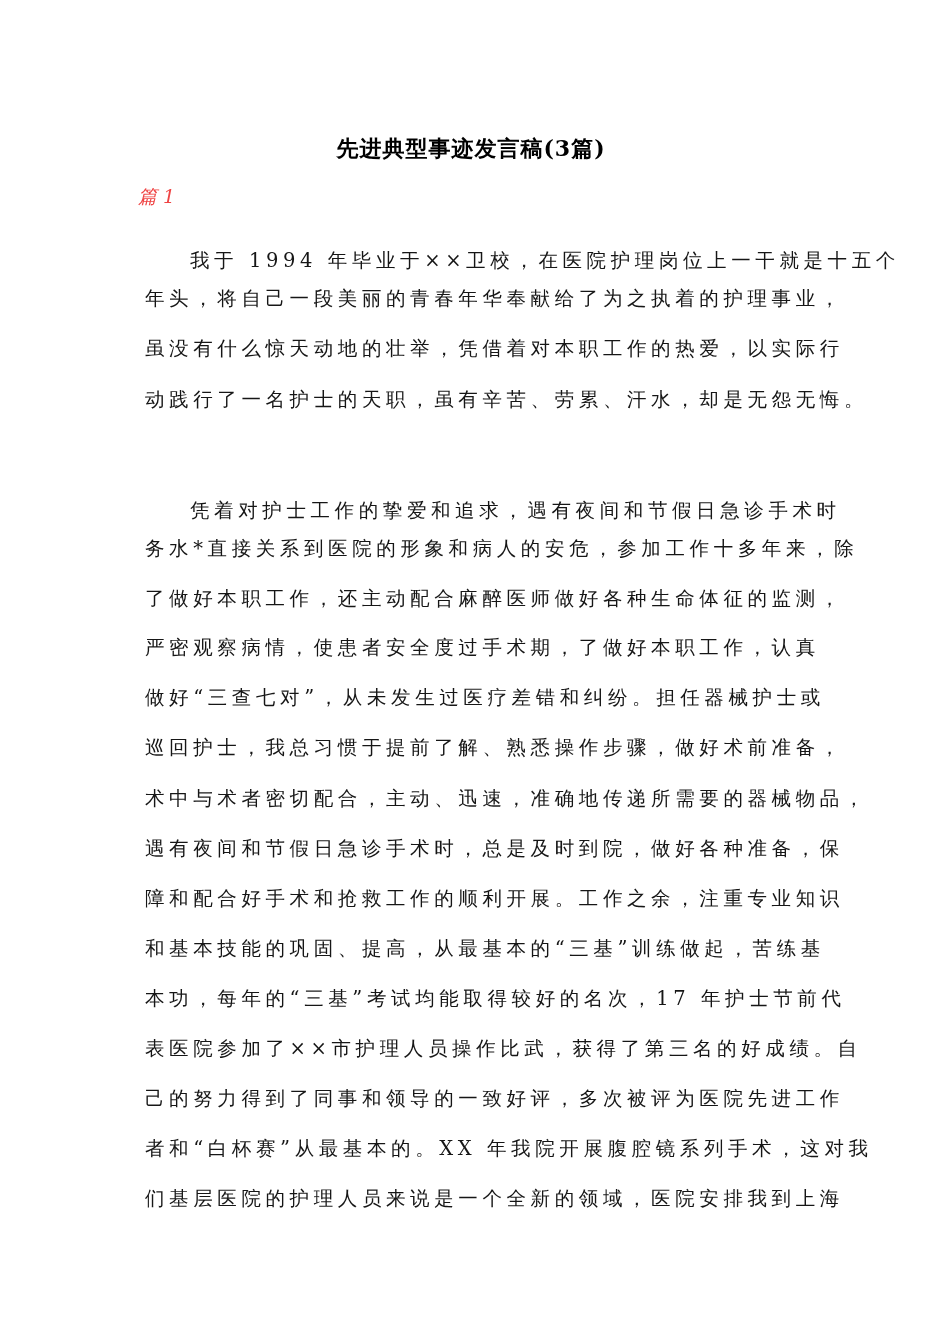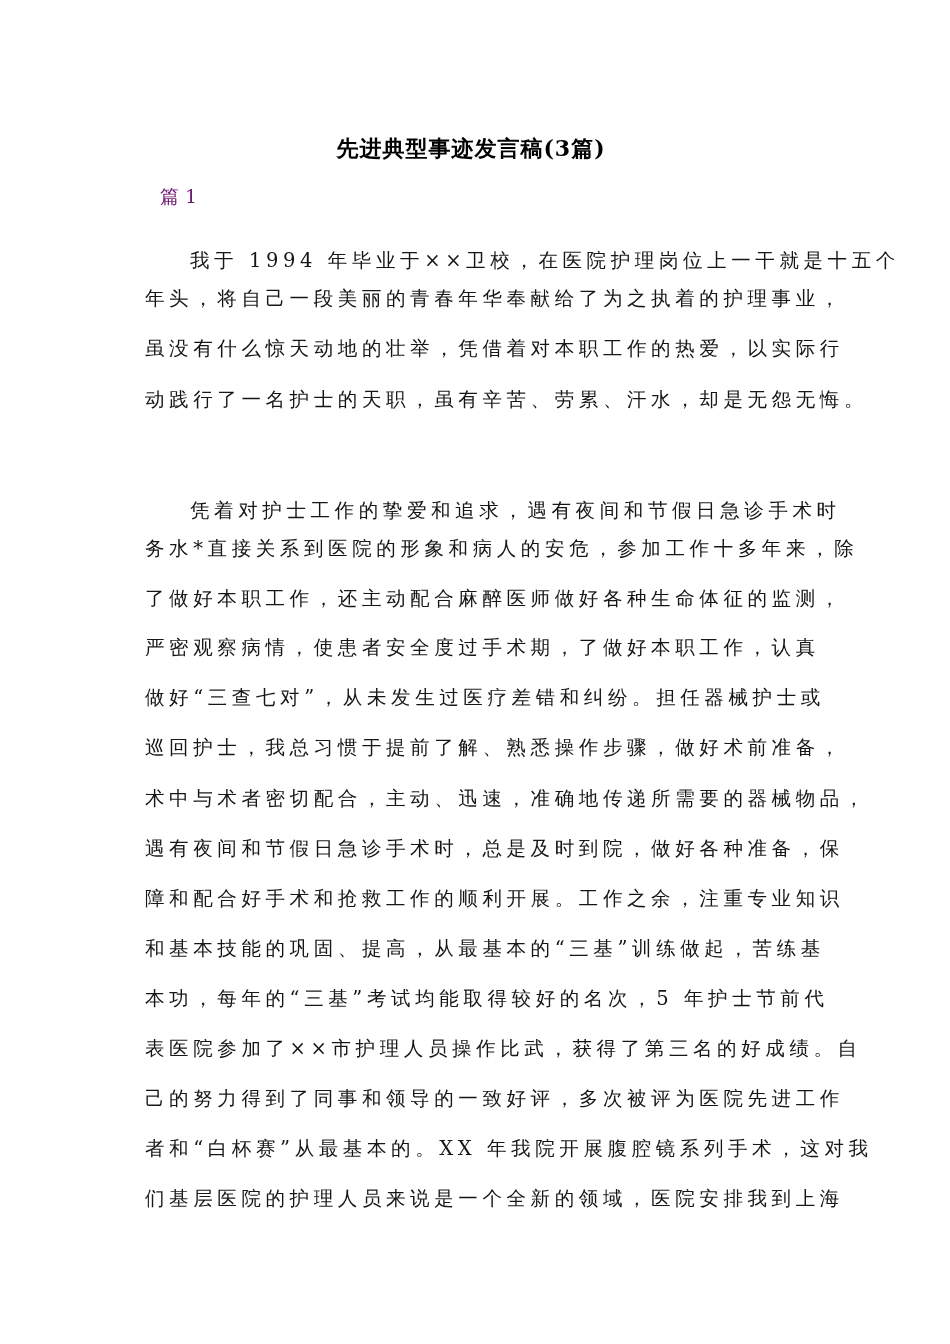--- a/index.html
+++ b/index.html
@@ -1,21 +1,21 @@
 <!DOCTYPE html>
 <html><head>
   <meta charset="utf-8">
   <style>
     html, body { margin: 0; padding: 0; background: #ffffff; }
     body { width: 950px; height: 1344px; position: relative; overflow: hidden;
            font-family: "DejaVu Serif", "Liberation Serif", serif; color: #1a1a1a; }
     .page { position: absolute; left: 0; top: 0; width: 950px; height: 1344px; }
     .title { position: absolute; top: 134px; left: 0; width: 942px; text-align: center;
              font-size: 22px; font-weight: bold; letter-spacing: 1px; color: #000; }
-    .section { position: absolute; top: 184px; left: 160px; font-size: 19px; color: #701a75; }
+    .section { position: absolute; top: 184px; left: 138px; font-size: 19px; color: #ef4444; font-style: italic; }
     .line { position: absolute; left: 145px; width: 660px; font-size: 19.5px; white-space: nowrap;
             letter-spacing: 4.6px; color: #161616; height: 30px; line-height: 30px; }
     .line.indent { left: 190px; width: 615px; margin-top: 12px; }
   </style>
 </head>
 <body>
 
 <div class="page">
   <div class="title">先进典型事迹发言稿(3篇)</div>
   <div class="section">篇 1</div>
@@ -31,19 +31,19 @@
     <div class="line indent" style="top:484px">凭着对护士工作的挚爱和追求，遇有夜间和节假日急诊手术时</div>
     <div class="line" style="top:534px">务水*直接关系到医院的形象和病人的安危，参加工作十多年来，除</div>
     <div class="line" style="top:584px">了做好本职工作，还主动配合麻醉医师做好各种生命体征的监测，</div>
     <div class="line" style="top:633px">严密观察病情，使患者安全度过手术期，了做好本职工作，认真</div>
     <div class="line" style="top:683px">做好“三查七对”，从未发生过医疗差错和纠纷。担任器械护士或</div>
     <div class="line" style="top:733px">巡回护士，我总习惯于提前了解、熟悉操作步骤，做好术前准备，</div>
     <div class="line" style="top:784px">术中与术者密切配合，主动、迅速，准确地传递所需要的器械物品，</div>
     <div class="line" style="top:834px">遇有夜间和节假日急诊手术时，总是及时到院，做好各种准备，保</div>
     <div class="line" style="top:884px">障和配合好手术和抢救工作的顺利开展。工作之余，注重专业知识</div>
     <div class="line" style="top:934px">和基本技能的巩固、提高，从最基本的“三基”训练做起，苦练基</div>
-    <div class="line" style="top:984px">本功，每年的“三基”考试均能取得较好的名次，5 年护士节前代</div>
+    <div class="line" style="top:984px">本功，每年的“三基”考试均能取得较好的名次，17 年护士节前代</div>
     <div class="line" style="top:1034px">表医院参加了××市护理人员操作比武，获得了第三名的好成绩。自</div>
     <div class="line" style="top:1084px">己的努力得到了同事和领导的一致好评，多次被评为医院先进工作</div>
     <div class="line" style="top:1134px">者和“白杯赛”从最基本的。XX 年我院开展腹腔镜系列手术，这对我</div>
     <div class="line" style="top:1184px">们基层医院的护理人员来说是一个全新的领域，医院安排我到上海</div>
   </div>
 </div>
 
 </body></html>

